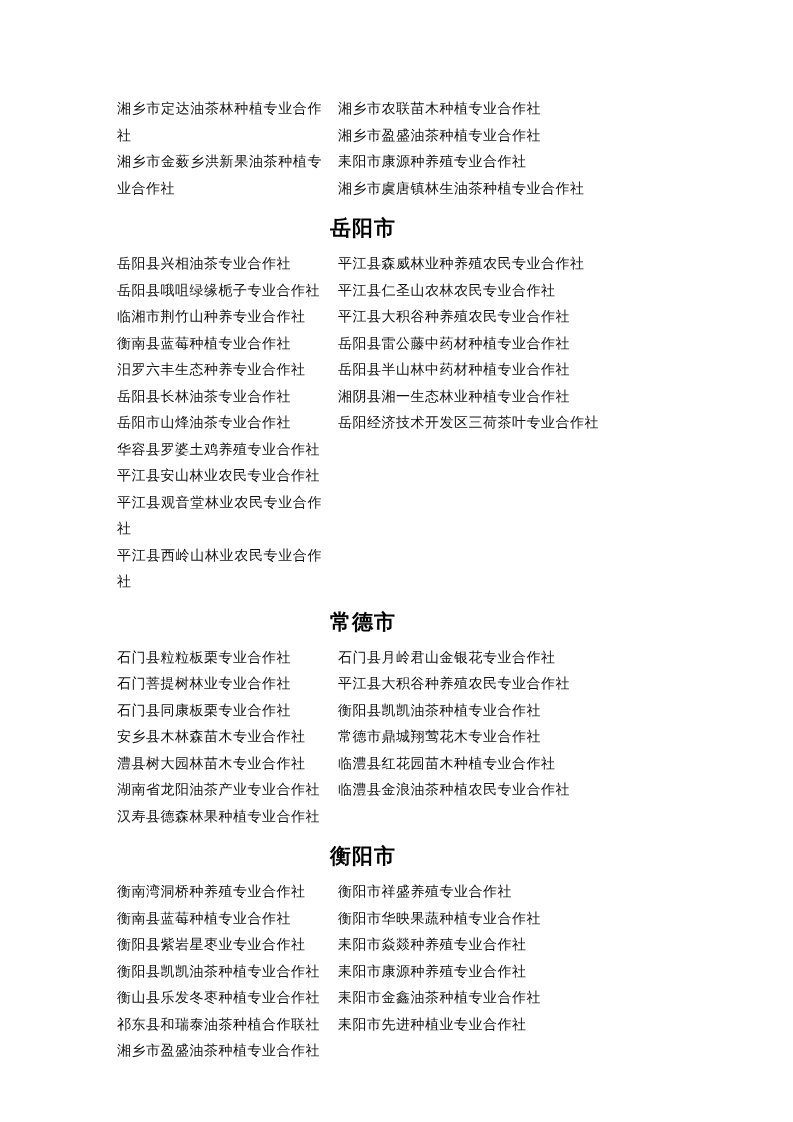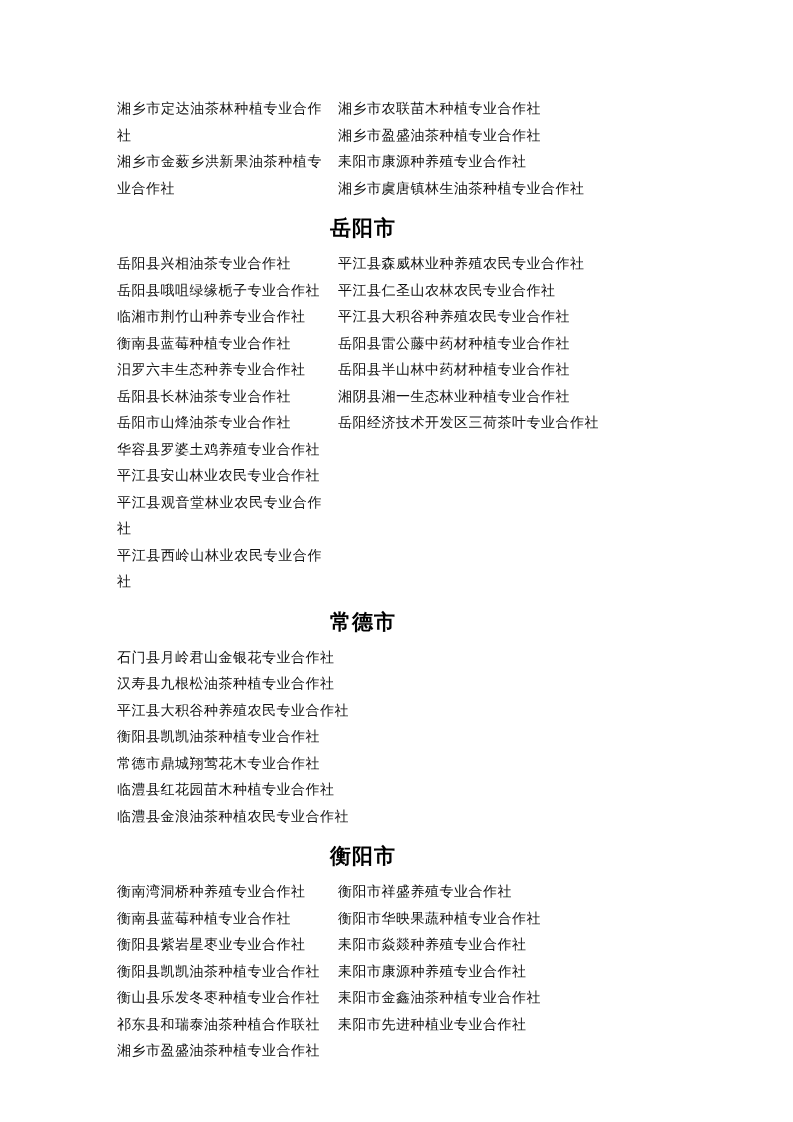--- a/index.html
+++ b/index.html
@@ -89,23 +89,31 @@
         <p class="item">平江县仁圣山农林农民专业合作社</p>
         <p class="item">平江县大积谷种养殖农民专业合作社</p>
         <p class="item">岳阳县雷公藤中药材种植专业合作社</p>
         <p class="item">岳阳县半山林中药材种植专业合作社</p>
         <p class="item">湘阴县湘一生态林业种植专业合作社</p>
         <p class="item">岳阳经济技术开发区三荷茶叶专业合作社</p>
       </div>
     </div>
     <h2 class="city-heading">常德市</h2>
     <div class="cols">
+      <div class="col-left">
+        <p class="item">石门县粒粒板栗专业合作社</p>
+        <p class="item">石门菩提树林业专业合作社</p>
+        <p class="item">石门县同康板栗专业合作社</p>
+        <p class="item">安乡县木林森苗木专业合作社</p>
+        <p class="item">澧县树大园林苗木专业合作社</p>
+        <p class="item">湖南省龙阳油茶产业专业合作社</p>
+        <p class="item">汉寿县德森林果种植专业合作社</p>
+      </div>
       <div class="col-right">
         <p class="item">石门县月岭君山金银花专业合作社</p>
-        <p class="item">汉寿县九根松油茶种植专业合作社</p>
         <p class="item">平江县大积谷种养殖农民专业合作社</p>
         <p class="item">衡阳县凯凯油茶种植专业合作社</p>
         <p class="item">常德市鼎城翔莺花木专业合作社</p>
         <p class="item">临澧县红花园苗木种植专业合作社</p>
         <p class="item">临澧县金浪油茶种植农民专业合作社</p>
       </div>
     </div>
     <h2 class="city-heading">衡阳市</h2>
     <div class="cols">
       <div class="col-left">

